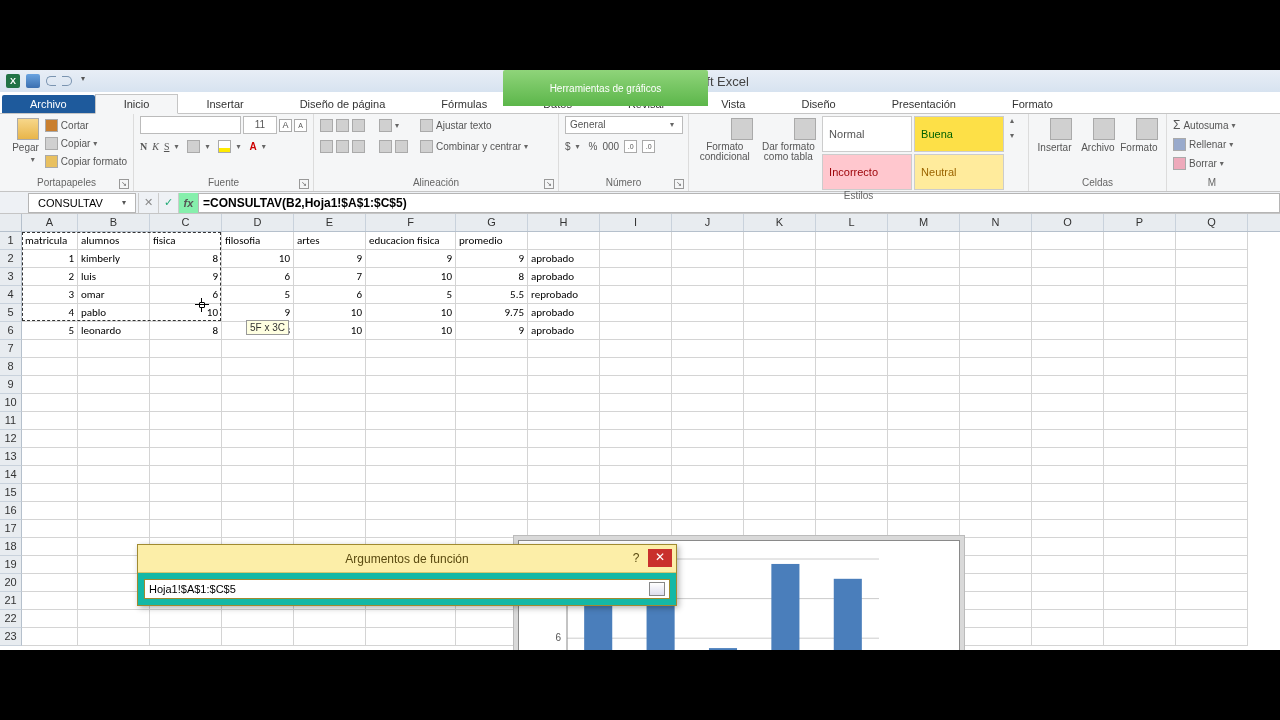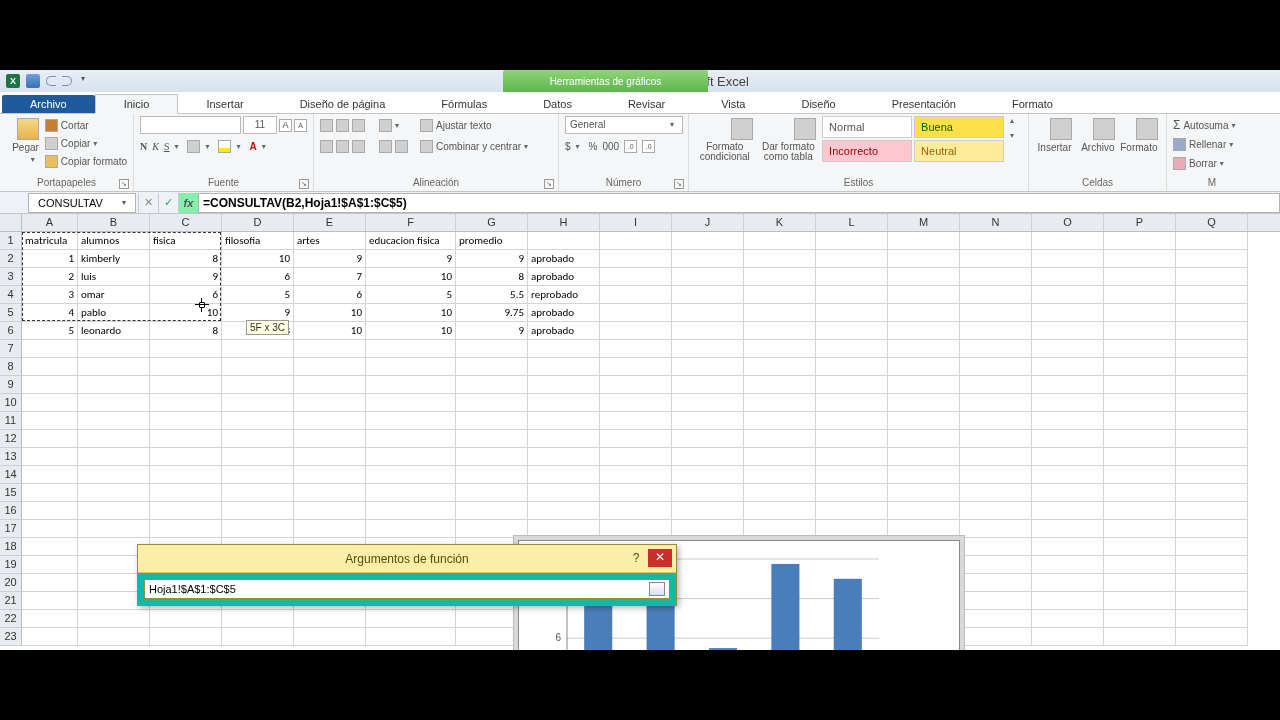--- a/index.html
+++ b/index.html
@@ -11,35 +11,35 @@
 .titlebar .excel-icon { width: 14px; height: 14px; background: #217346; color: #fff; display: inline-flex; align-items: center; justify-content: center; font-size: 9px; font-weight: bold; margin-right: 6px; border-radius: 2px; }
 .titlebar .qat { display: flex; gap: 6px; align-items: center; }
 .titlebar .qat span { width: 14px; height: 14px; display: inline-block; }
 .titlebar .title { flex: 1; text-align: center; color: #444; font-size: 13px; }
 
 
 .ribbon-tabs { height: 22px; background: #fff; display: flex; align-items: flex-end; border-bottom: 1px solid #c5c5c5; font-size: 11px; color: #333; position: relative; }
 .ribbon-tabs .tab { padding: 3px 28px; cursor: pointer; text-align: center; }
 .ribbon-tabs .tab.file { background: #1e5a9c; color: #fff; border-radius: 2px 2px 0 0; margin-left: 2px; }
 .ribbon-tabs .tab.active { background: #f5f6f7; border: 1px solid #c5c5c5; border-bottom: 1px solid #f5f6f7; margin-bottom: -1px; }
-.chart-tools { position: absolute; left: 503px; top: -22px; height: 22px; width: 205px; background: linear-gradient(#8fd47a,#5cb64a); color: #fff; font-size: 10px; display: flex; align-items: center; justify-content: center; border-radius: 2px 2px 0 0; }
+.chart-tools { position: absolute; left: 503px; top: -22px; height: 36px; width: 205px; background: linear-gradient(#8fd47a,#5cb64a); color: #fff; font-size: 10px; display: flex; align-items: center; justify-content: center; border-radius: 2px 2px 0 0; }
 .chart-tabs { display: flex; }
 
 
 .ribbon-body { height: 78px; background: #f5f6f7; border-bottom: 1px solid #c5c5c5; display: flex; font-size: 10px; color: #555; }
 .ribbon-group { border-right: 1px solid #dcdcdc; padding: 2px 6px; display: flex; flex-direction: column; justify-content: space-between; }
 .ribbon-group-label { text-align: center; font-size: 10px; color: #666; padding-bottom: 1px; position: relative; }
 .ribbon-group-label .launcher { position: absolute; right: -2px; bottom: 0; width: 10px; height: 10px; border: 1px solid #999; font-size: 7px; line-height: 8px; text-align: center; color: #666; }
 .rg-content { display: flex; align-items: flex-start; gap: 4px; flex: 1; }
 .big-btn { display: flex; flex-direction: column; align-items: flex-end; justify-content: center; width: 38px; padding: 2px; gap: 2px; }
 .big-btn .ic { width: 22px; height: 22px; background: #d0d0d0; border: 1px solid #aaa; }
 .small-row { display: flex; align-items: center; gap: 3px; height: 18px; white-space: nowrap; }
 .small-row .ic { width: 13px; height: 13px; background: #d0d0d0; border: 1px solid #aaa; display: inline-block; }
 .dd { width: 8px; color: #666; font-size: 8px; }
-.style-cell { width: 90px; height: 22px; border: 1px solid #ccc; display: flex; align-items: center; padding: 0 6px; font-size: 11px; background: #fff; }
+.style-cell { width: 90px; height: 36px; border: 1px solid #ccc; display: flex; align-items: center; padding: 0 6px; font-size: 11px; background: #fff; }
 .style-cell.good { background: #fde047; color: #006100; }
 .style-cell.bad { background: #ffc7ce; color: #9c0006; }
 .style-cell.neutral { background: #ffeb9c; color: #9c6500; }
 
 
 .formula-bar { height: 22px; background: #eef1f5; border-bottom: 1px solid #c5c5c5; display: flex; align-items: center; font-size: 11px; }
 .name-box { width: 108px; height: 20px; background: #fff; border: 1px solid #b5b5b5; margin: 0 2px 0 28px; padding: 0 9px; display: flex; align-items: center; justify-content: space-between; }
 .name-box .nbdd { font-size: 8px; color: #555; }
 .fb-btns { display: flex; align-items: center; gap: 0; }
 .fb-btns span { width: 20px; height: 20px; display: inline-flex; align-items: center; justify-content: center; border-left: 1px solid #ccc; color: #555; font-size: 11px; }

